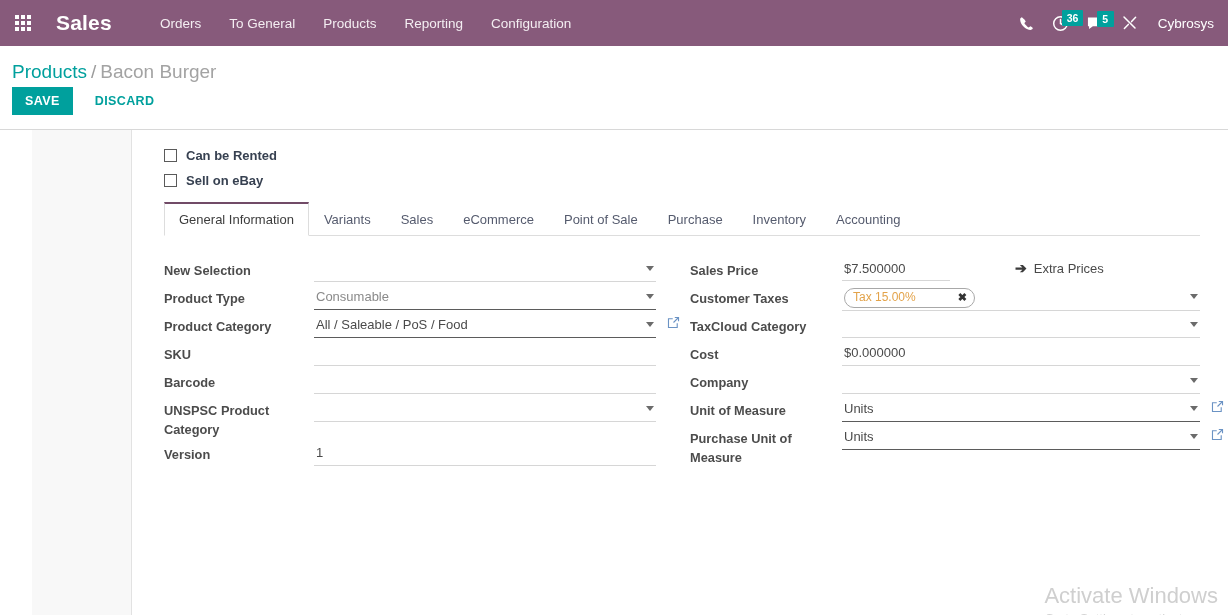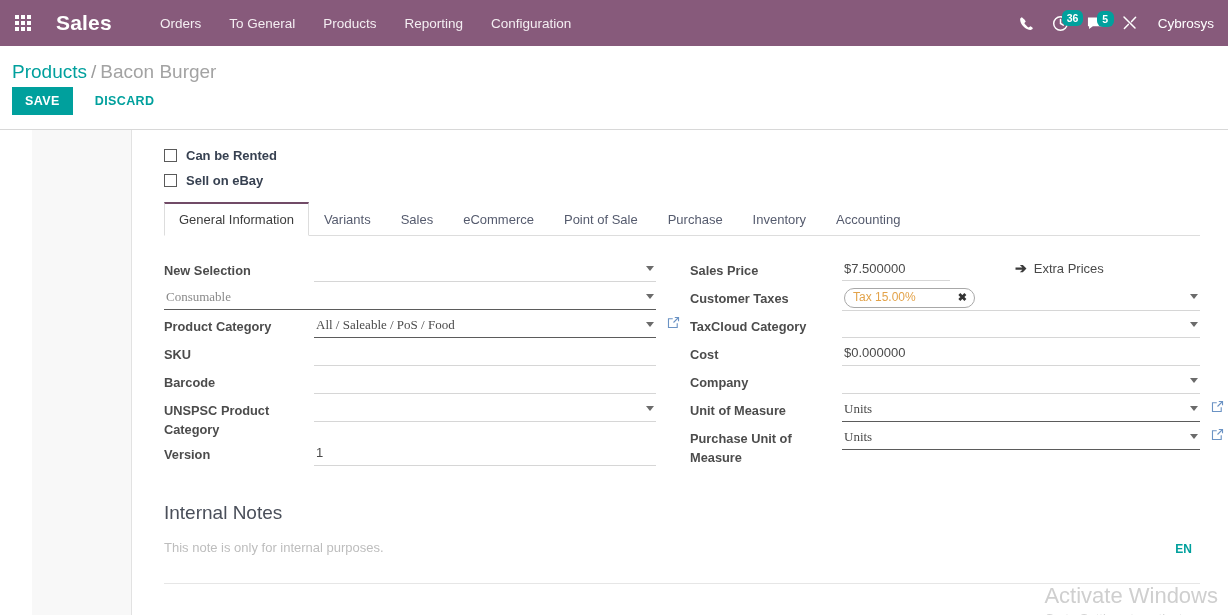--- a/index.html
+++ b/index.html
@@ -66,21 +66,21 @@
   .nav-icon svg { display: block; }
   .badge {
     position: absolute;
     left: 10px; top: -5px;
     background: #00A09D;
     color: #fff;
     font-size: 10.5px;
     font-weight: bold;
     line-height: 1;
     padding: 3px 5px 3px 5px;
-    border-radius: 6px;
+    border-radius: 1px;
     min-width: 17px;
     text-align: center;
   }
   .username { font-size: 13.5px; cursor: pointer; margin-left: 2px; }
 
   
   .control-panel {
     background: #ffffff;
     padding: 10px 0 0 0;
     border-bottom: 1px solid #d8d8d8;
@@ -221,21 +221,21 @@
   }
   .field {
     position: relative;
     border-bottom: 1px solid #d6d6d6;
     min-height: 26px;
     padding: 4px 16px 2px 2px;
     font-size: 13px;
     color: #4a4a4a;
     line-height: 18px;
   }
-  .field.filled { border-bottom: 1.5px solid #5b5b5b; font-family: Liberation Serif, serif; }
+  .field.filled { border-bottom: 1.5px solid #5b5b5b; }
   .field .val { display: inline-block; }
   .field .val.placeholderish { color: #8a8a8a; }
   .caret {
     position: absolute;
     right: 2px; top: 10px;
     width: 0; height: 0;
     border-left: 4px solid transparent;
     border-right: 4px solid transparent;
     border-top: 5px solid #6b6b6b;
     cursor: pointer;
@@ -428,20 +428,21 @@
           <div class="flabel">New Selection</div>
           <div class="fctl">
             <div class="field">
               <span class="val"></span>
               <span class="caret"></span>
             </div>
           </div>
         </div>
 
         <div class="frow">
+          <div class="flabel">Product Type</div>
           <div class="fctl">
             <div class="field filled">
               <span class="val placeholderish">Consumable</span>
               <span class="caret"></span>
             </div>
           </div>
         </div>
 
         <div class="frow">
           <div class="flabel">Product Category</div>
@@ -588,26 +589,20 @@
                   <path d="M11 7.8v4.6H1.6V3h4.6"></path>
                 </svg>
               </span>
             </div>
           </div>
         </div>
 
       </div>
     </div>
 
-    <div class="notes-section">
-      <h2 class="notes-title">Internal Notes</h2>
-      <div class="notes-placeholder">This note is only for internal purposes.</div>
-      <div class="lang-badge">EN</div>
-      <div class="notes-divider"></div>
-    </div>
 
     <div class="watermark">
       <div class="wm-title">Activate Windows</div>
       <div class="wm-sub">Go to Settings to activate</div>
     </div>
 
   </div>
 </div>
 
 </body></html>

